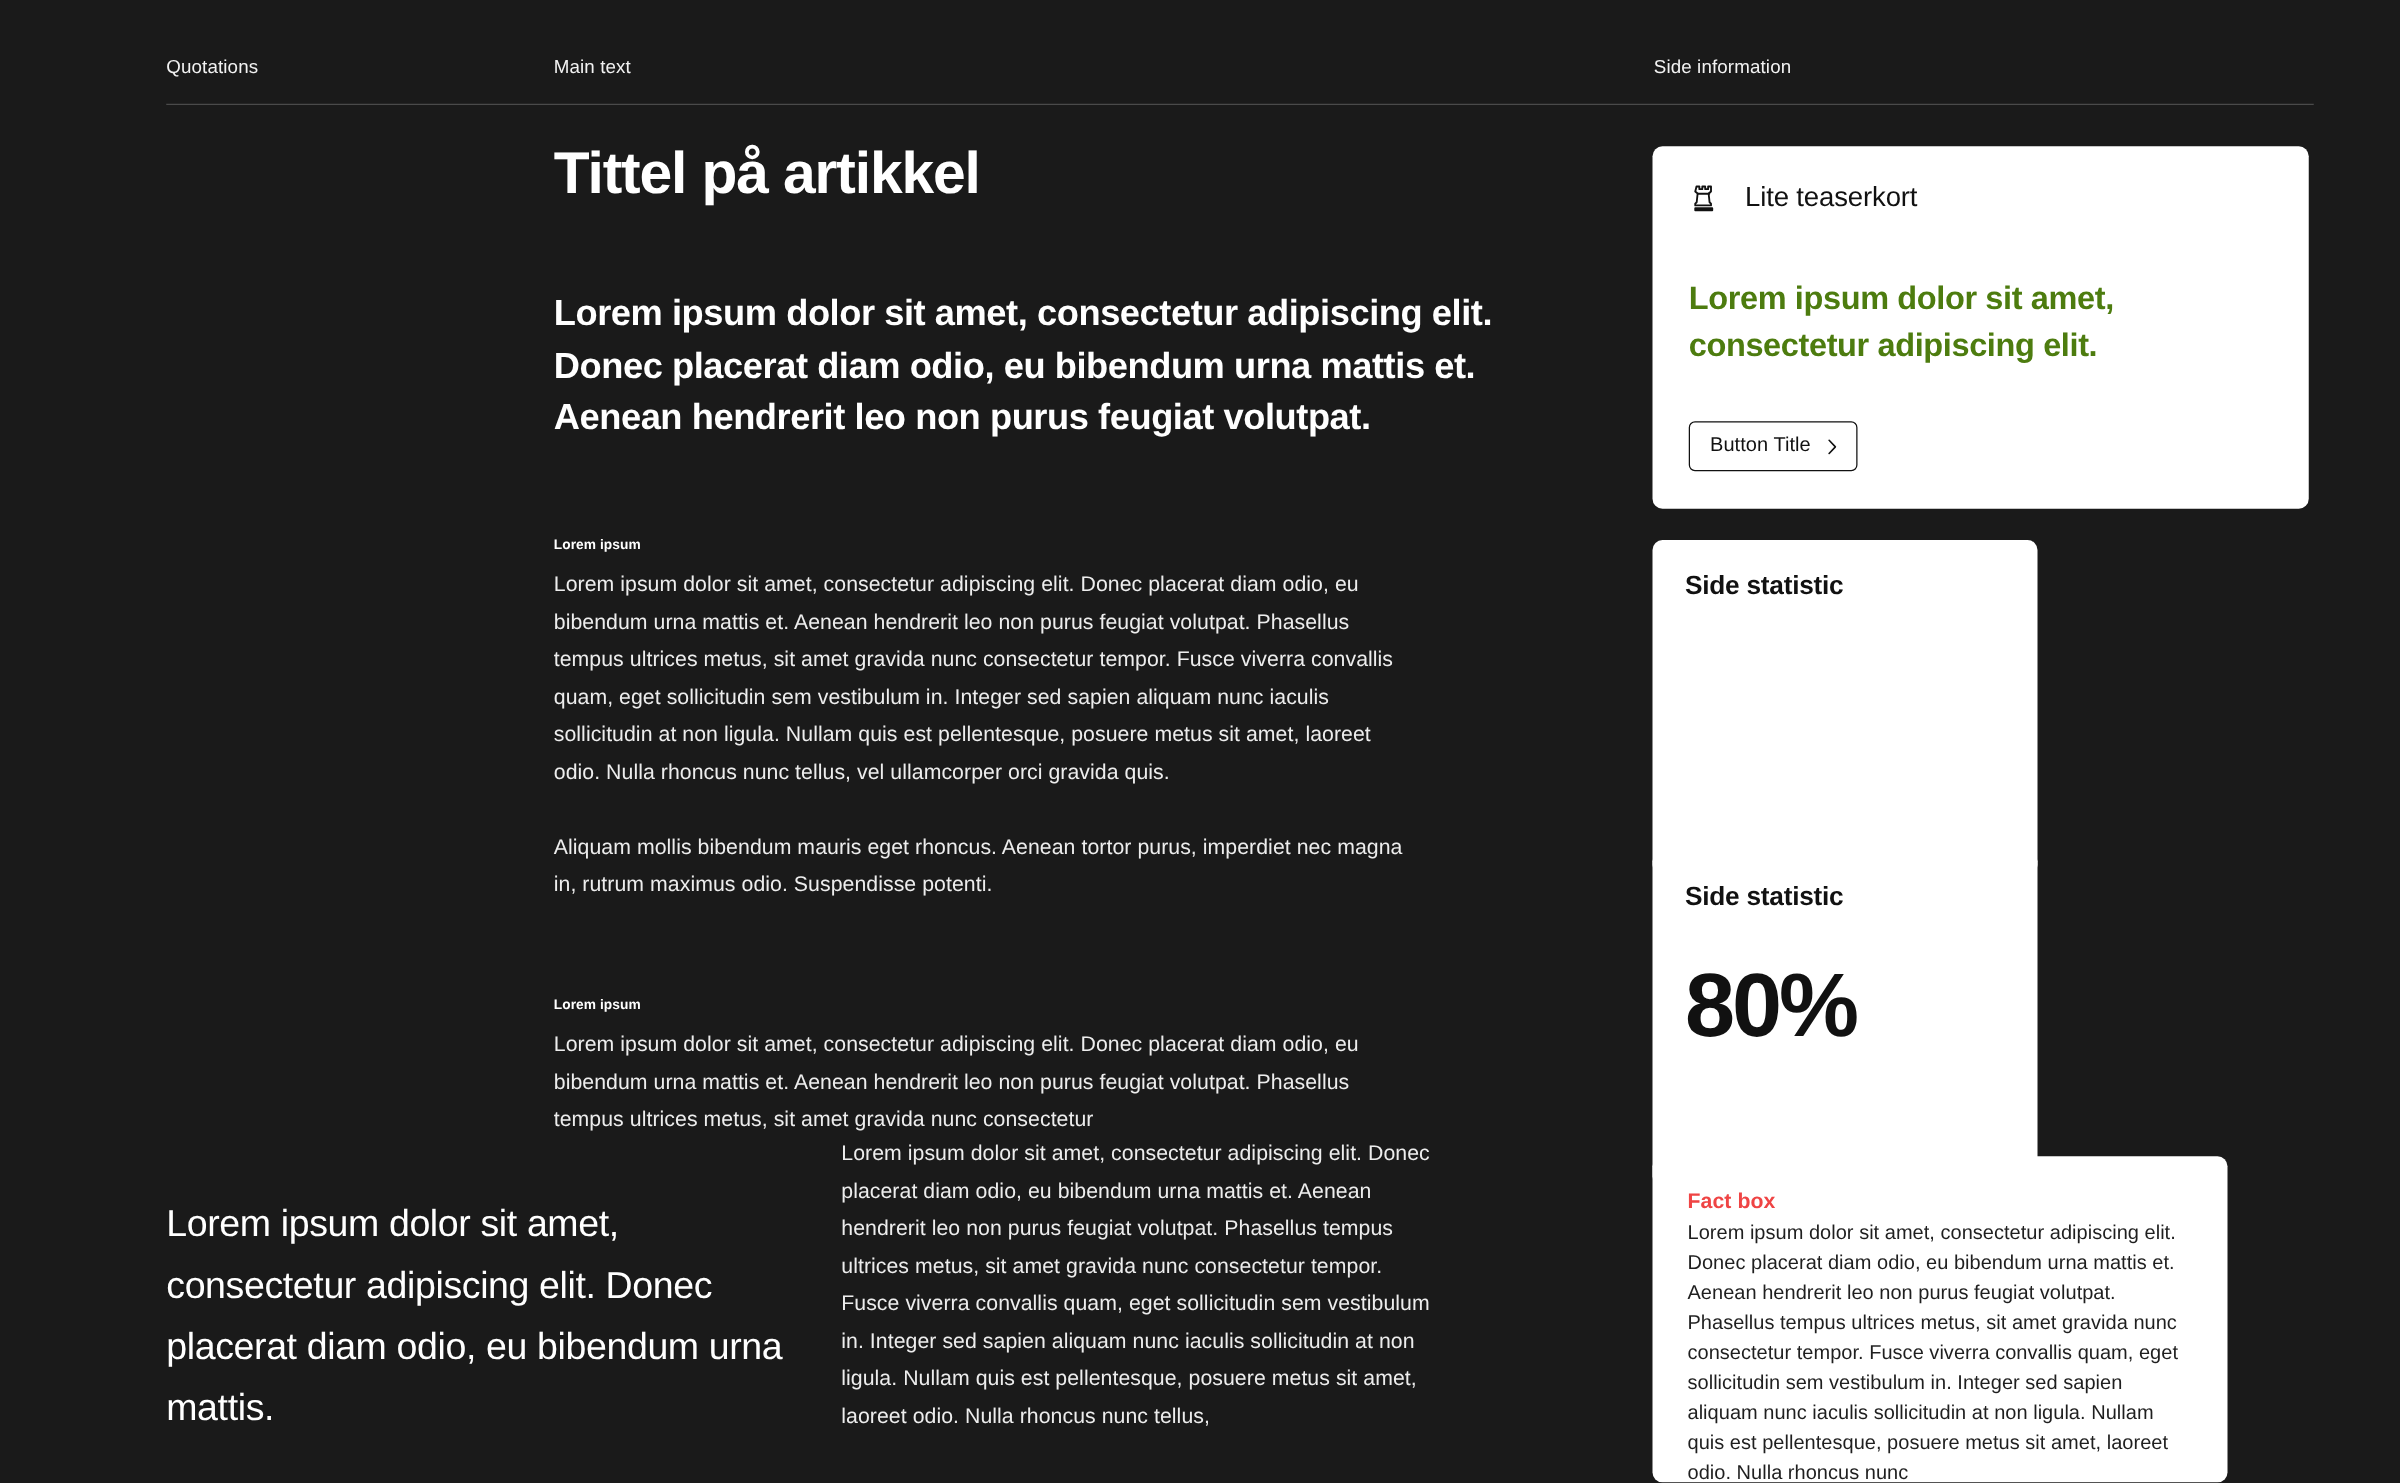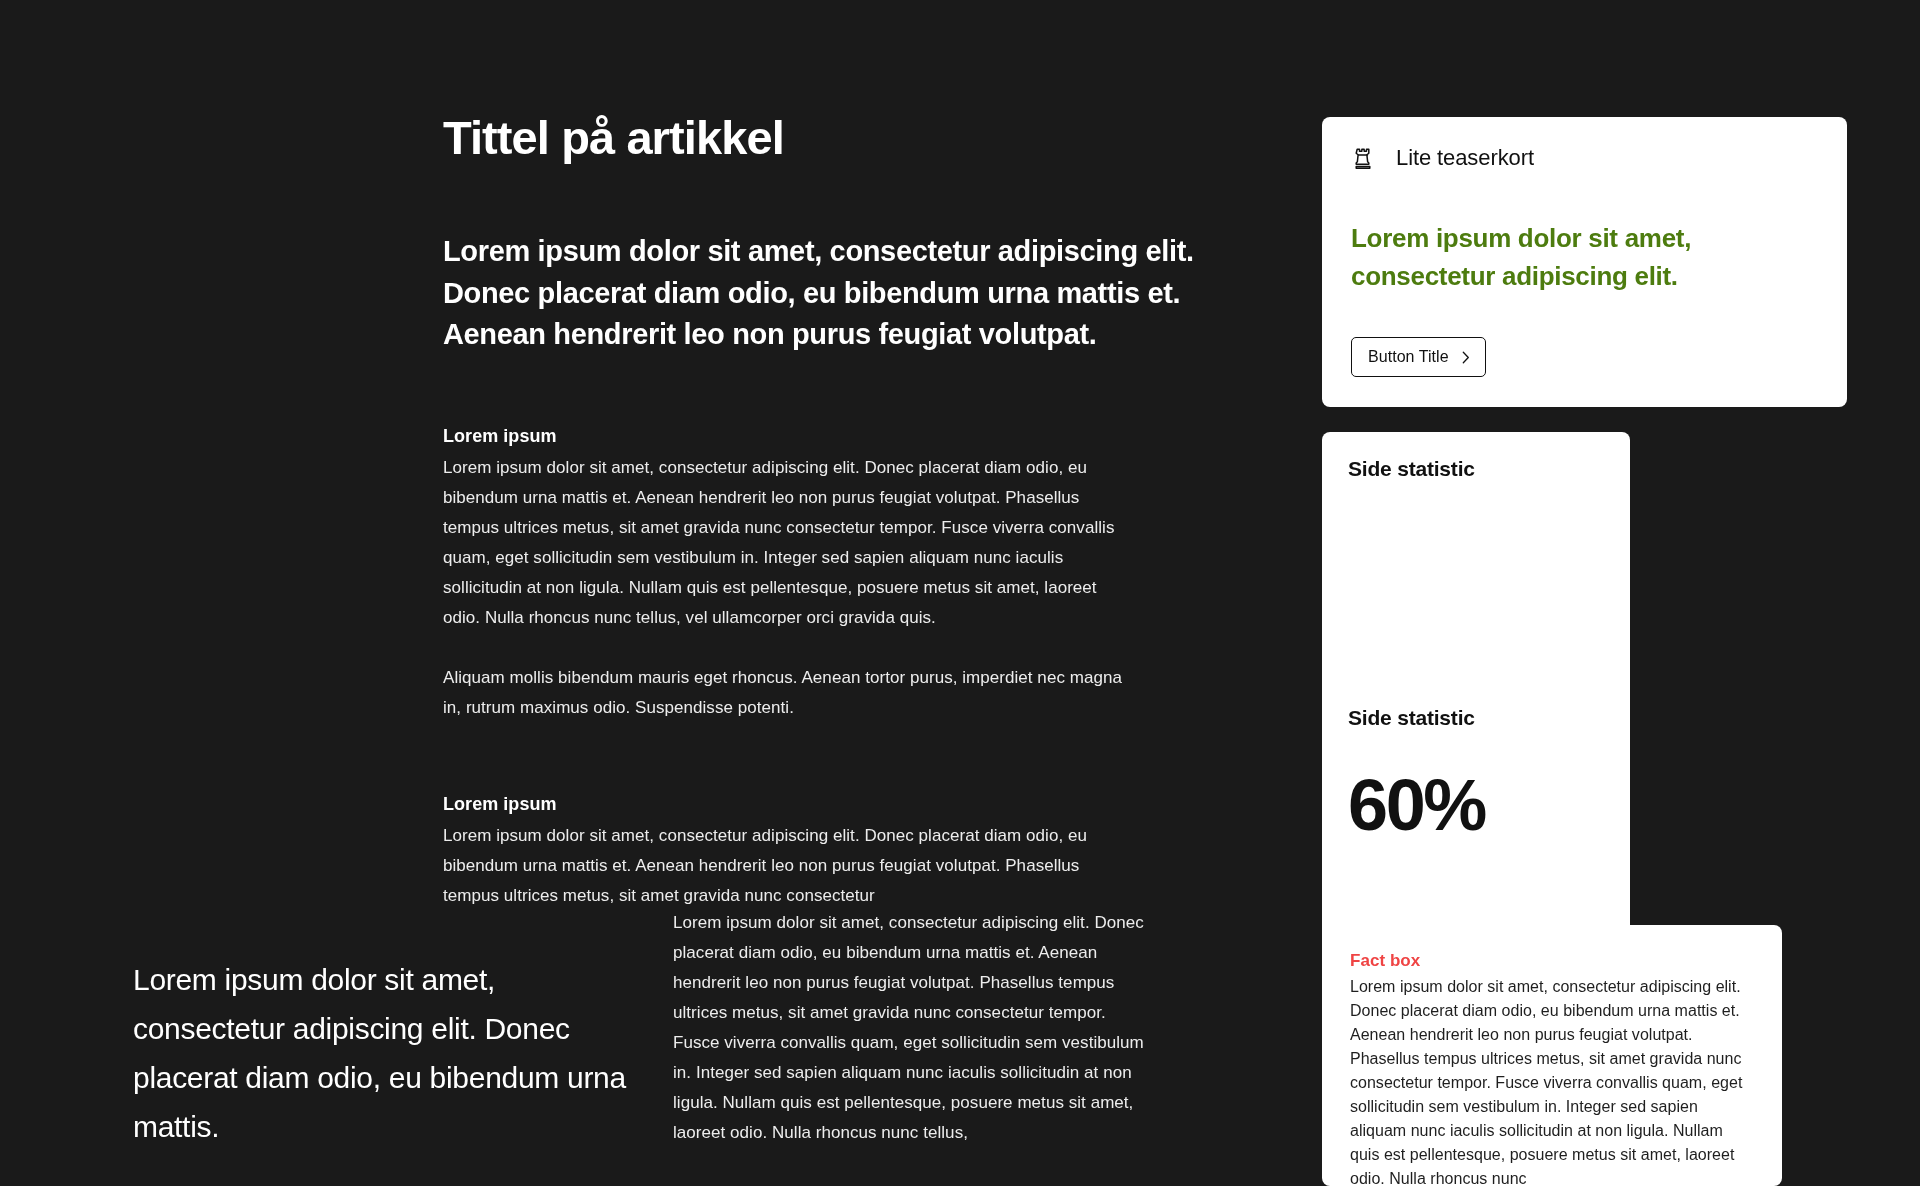--- a/index.html
+++ b/index.html
@@ -65,21 +65,21 @@
 
   .body-block {
     position: absolute;
     left: 443px;
     width: 690px;
   }
   .body-block.b1 { top: 424px; }
   .body-block.b2 { top: 792px; }
 
   .sub-head {
-    font-size: 18px;
+    font-size: 11px;
     line-height: 24px;
     font-weight: 700;
     margin: 0 0 5px 0;
     letter-spacing: 0.05px;
     color: #ffffff;
   }
   .body-p {
     font-size: 17px;
     line-height: 30px;
     font-weight: 400;
@@ -212,20 +212,25 @@
     margin: 0;
     color: #1f1f1f;
     letter-spacing: 0.02px;
   }
 </style>
 </head>
 <body>
 
 <div class="page">
 
+  <div class="rail">
+    <div class="rail-label c1">Quotations</div>
+    <div class="rail-label c2">Main text</div>
+    <div class="rail-label c3">Side information</div>
+  </div>
 
   <div class="article">
     <h1 class="article-title">Tittel på artikkel</h1>
     <p class="lead">Lorem ipsum dolor sit amet, consectetur adipiscing elit. Donec placerat diam odio, eu bibendum urna mattis et. Aenean hendrerit leo non purus feugiat volutpat.</p>
   </div>
 
   <div class="body-block b1">
     <h2 class="sub-head">Lorem ipsum</h2>
     <p class="body-p">Lorem ipsum dolor sit amet, consectetur adipiscing elit. Donec placerat diam odio, eu bibendum urna mattis et. Aenean hendrerit leo non purus feugiat volutpat. Phasellus tempus ultrices metus, sit amet gravida nunc consectetur tempor. Fusce viverra convallis quam, eget sollicitudin sem vestibulum in. Integer sed sapien aliquam nunc iaculis sollicitudin at non ligula. Nullam quis est pellentesque, posuere metus sit amet, laoreet odio. Nulla rhoncus nunc tellus, vel ullamcorper orci gravida quis.</p>
     <p class="body-p">Aliquam mollis bibendum mauris eget rhoncus. Aenean tortor purus, imperdiet nec magna in, rutrum maximus odio. Suspendisse potenti.</p>
@@ -263,21 +268,21 @@
       </span>
     </button>
   </div>
 
   <div class="card stat s1">
     <p class="stat-label">Side statistic</p>
   </div>
 
   <div class="card stat s2">
     <p class="stat-label">Side statistic</p>
-    <p class="stat-value">60%</p>
+    <p class="stat-value">80%</p>
   </div>
 
   <div class="card factbox">
     <p class="factbox-title">Fact box</p>
     <p class="factbox-body">Lorem ipsum dolor sit amet, consectetur adipiscing elit. Donec placerat diam odio, eu bibendum urna mattis et. Aenean hendrerit leo non purus feugiat volutpat. Phasellus tempus ultrices metus, sit amet gravida nunc consectetur tempor. Fusce viverra convallis quam, eget sollicitudin sem vestibulum in. Integer sed sapien aliquam nunc iaculis sollicitudin at non ligula. Nullam quis est pellentesque, posuere metus sit amet, laoreet odio. Nulla rhoncus nunc</p>
   </div>
 
 </div>
 
 </body></html>

